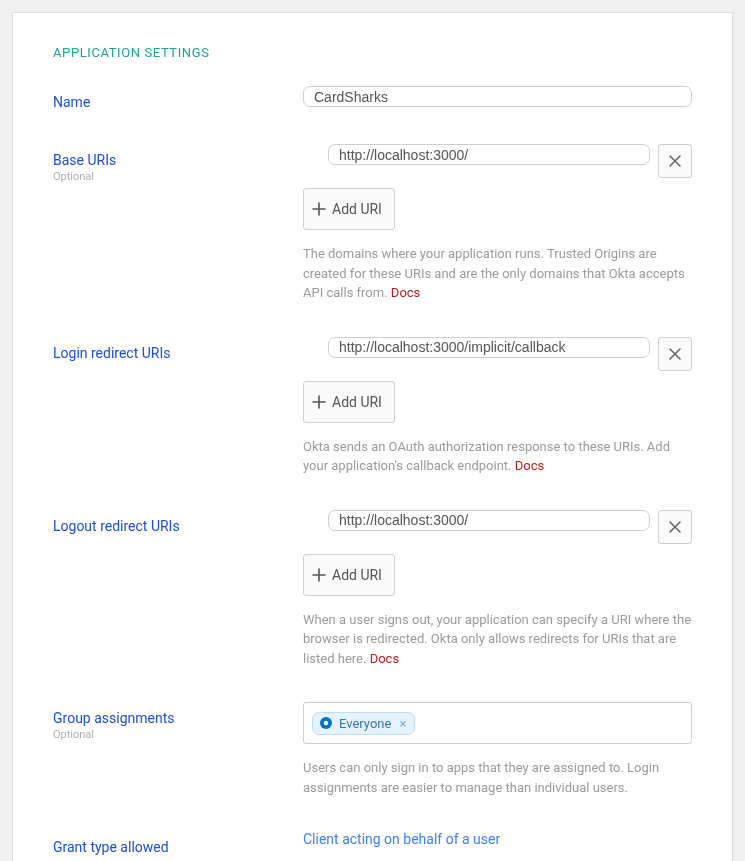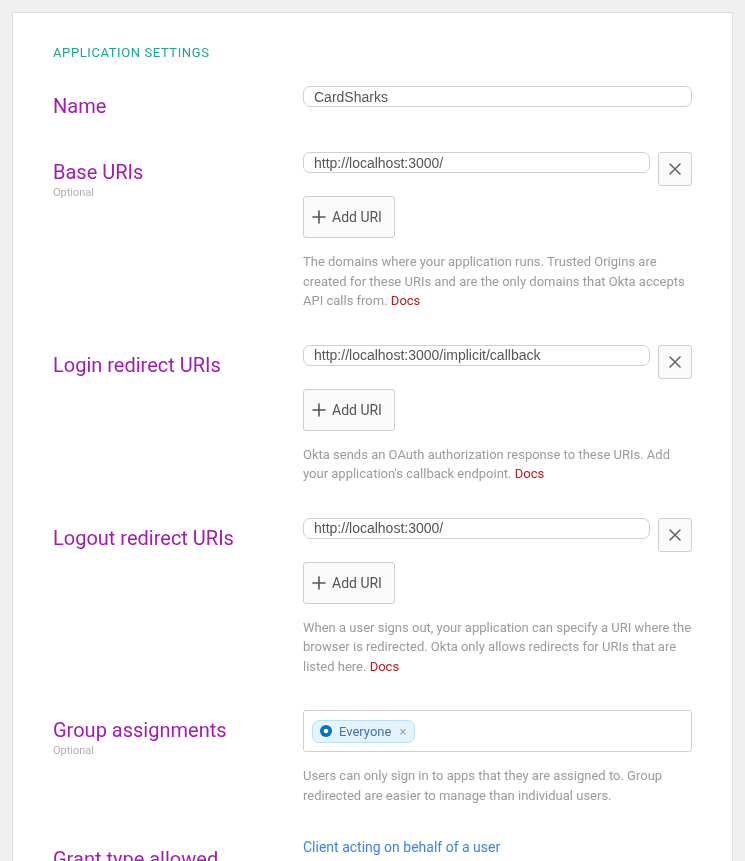--- a/index.html
+++ b/index.html
@@ -30,22 +30,22 @@
     align-items: flex-start;
     margin-bottom: 34px;
   }
   .row:last-child { margin-bottom: 0; }
   .left {
     width: 250px;
     flex-shrink: 0;
     padding-top: 8px;
   }
   .label {
-    color: #a21caf;
-    font-size: 20px;
+    color: #1d4ed8;
+    font-size: 14px;
   }
   .optional {
     color: #b0b0b0;
     font-size: 11px;
     margin-top: 2px;
   }
   .right {
     flex: 1;
   }
   .text-input {
@@ -55,20 +55,21 @@
     border-radius: 7px;
     padding: 0 10px;
     font-size: 14px;
     color: #555;
     outline: none;
   }
   .uri-row {
     display: flex;
     align-items: stretch;
     gap: 8px;
+    margin-left: 25px;
   }
   .uri-row .text-input { flex: 1; }
   .remove-btn {
     width: 34px;
     height: 34px;
     border: 1px solid #cfcfcf;
     border-radius: 3px;
     background: #fafafa;
     display: flex;
     align-items: center;
@@ -277,21 +278,21 @@
           <span class="tag-dot">
             <svg width="14" height="14" viewBox="0 0 14 14">
                 <circle cx="7" cy="7" r="6" fill="#0073bb"></circle>
                 <circle cx="7" cy="7" r="2.3" fill="#fff"></circle>
               </svg>
           </span>
           <span>Everyone</span>
           <span class="tag-x">×</span>
         </span>
       </div>
-      <div class="helper">Users can only sign in to apps that they are assigned to. Group redirected are easier to manage than individual users.</div>
+      <div class="helper">Users can only sign in to apps that they are assigned to. Login assignments are easier to manage than individual users.</div>
     </div>
   </div>
 
   <div class="row">
     <div class="left">
       <div class="label">Grant type allowed</div>
     </div>
     <div class="right">
       <div class="grant-heading">Client acting on behalf of a user</div>
 

